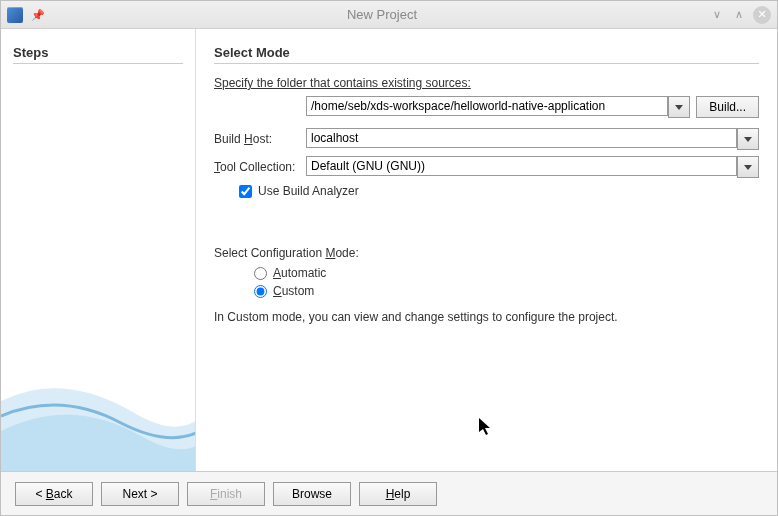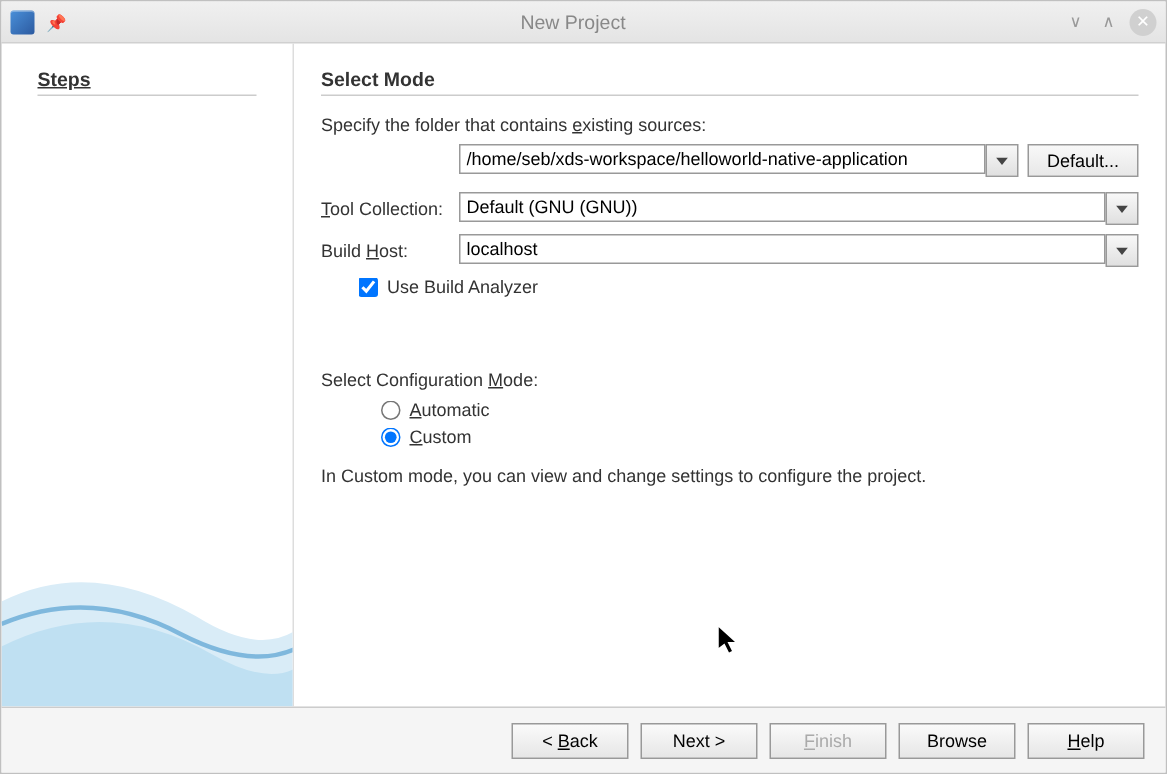--- a/index.html
+++ b/index.html
@@ -6,47 +6,47 @@
 body { font-family: sans-serif; font-size: 12px; color: #333; background: #f5f5f5; width: 778px; height: 516px; overflow: hidden; }
 .window { width: 778px; height: 516px; background: #fff; display: flex; flex-direction: column; border: 1px solid #c0c0c0; }
 .titlebar { height: 28px; background: linear-gradient(#f0f0f0,#e4e4e4); border-bottom: 1px solid #d0d0d0; display: flex; align-items: center; padding: 0 6px; position: relative; }
 .titlebar .app-icon { width: 16px; height: 16px; background: linear-gradient(135deg,#4a90d9,#2c5aa0); border-radius: 2px; margin-right: 4px; box-shadow: inset 0 1px 0 rgba(255,255,255,.3); }
 .titlebar .pin-icon { width: 12px; height: 12px; margin-left: 4px; color: #888; font-size: 11px; }
 .titlebar .title { position: absolute; left: 0; right: 14px; text-align: center; color: #888; font-size: 13px; pointer-events: none; }
 .titlebar .win-controls { margin-left: auto; display: flex; gap: 6px; align-items: center; }
 .win-btn { width: 16px; height: 16px; display: flex; align-items: center; justify-content: center; color: #999; font-size: 11px; cursor: pointer; }
 .win-close { width: 18px; height: 18px; border-radius: 50%; background: #d0d0d0; color: #fff; font-size: 11px; }
 .body { flex: 1; display: flex; }
-.sidebar { width: 195px; border-right: 1px solid #ddd; padding: 16px 24px; position: relative; overflow: hidden; text-decoration: underline; }
+.sidebar { width: 195px; border-right: 1px solid #ddd; padding: 16px 12px; position: relative; overflow: hidden; }
 .sidebar h3 { font-size: 13px; font-weight: bold; margin-bottom: 3px; }
 .sidebar-rule { border: 0; border-top: 1px solid #ccc; margin-bottom: 10px; }
 .steps-list { list-style: none; }
 .steps-list li { padding: 2px 0; font-size: 12px; }
 .steps-list li.current { font-weight: bold; }
 .swoosh { position: absolute; bottom: 0; left: 0; width: 195px; height: 130px; }
 .content { flex: 1; padding: 16px 18px; }
 .content h3 { font-size: 13px; font-weight: bold; margin-bottom: 3px; }
 .content-rule { border: 0; border-top: 1px solid #ccc; margin-bottom: 12px; }
 .form-row { display: flex; align-items: center; margin-bottom: 6px; }
 .form-row label { width: 92px; text-align: left; }
-.form-label-long { margin-bottom: 6px; display: block; }
+.form-label-long { margin-bottom: 6px; display: block; text-decoration: underline; }
 .select-wrap { display: flex; flex: 1; }
 .select-input { flex: 1; height: 20px; border: 1px solid #999; padding: 0 4px; font-size: 12px; background: #fff; }
 .select-btn { width: 22px; height: 22px; border: 1px solid #999; background: linear-gradient(#f8f8f8,#e0e0e0); display: flex; align-items: center; justify-content: center; cursor: pointer; }
 .select-btn svg { width: 8px; height: 5px; }
 .browse-btn { height: 22px; padding: 0 12px; margin-left: 6px; border: 1px solid #999; background: linear-gradient(#f8f8f8,#e8e8e8); cursor: pointer; font-size: 12px; }
 .folder-row { display: flex; margin-left: 92px; margin-bottom: 10px; }
 .checkbox-row { display: flex; align-items: flex-end; margin-left: 25px; margin-bottom: 14px; margin-top: 4px; }
 .checkbox-row input { margin-right: 6px; }
 .section-label { margin-bottom: 6px; margin-top: 48px; }
 .radio-row { display: flex; align-items: center; margin-left: 40px; margin-bottom: 4px; }
 .radio-row input { margin-right: 6px; }
 .hint { margin-top: 12px; }
 .underline { text-decoration: underline; }
-.footer { height: 44px; border-top: 1px solid #ccc; display: flex; align-items: center; justify-content: flex-end; padding: 0 14px; gap: 8px; background: #f5f5f5; }
+.footer { height: 44px; border-top: 1px solid #ccc; display: flex; align-items: center; justify-content: flex-start; padding: 0 14px; gap: 8px; background: #f5f5f5; }
 .footer button { height: 24px; min-width: 78px; padding: 0 10px; border: 1px solid #999; background: linear-gradient(#fafafa,#e6e6e6); font-size: 12px; cursor: pointer; }
 .footer button:disabled { color: #aaa; cursor: default; }
 .cursor { position: absolute; left: 479px; top: 418px; pointer-events: none; }
 </style>
 </head>
 <body>
 
 <div class="window">
 
   <div class="titlebar">
@@ -79,39 +79,39 @@
       <label class="form-label-long"><span>Specify the folder that contains </span><span class="underline">e</span><span>xisting sources:</span></label>
       <div class="folder-row">
         <div class="select-wrap">
           <input class="select-input" value="/home/seb/xds-workspace/helloworld-native-application" style="">
           <div class="select-btn">
               <svg viewBox="0 0 8 5">
                 <path d="M0,0 L8,0 L4,5 Z" fill="#444"></path>
               </svg>
             </div>
         </div>
-        <button class="browse-btn">Default...</button>
+        <button class="browse-btn">Build...</button>
       </div>
 
       <div class="form-row">
-        <label><span class="underline">T</span><span>ool Collection:</span></label>
+        <label><span>Build </span><span class="underline">H</span><span>ost:</span></label>
         <div class="select-wrap">
-          <input class="select-input" value="Default (GNU (GNU))" style="">
+          <input class="select-input" value="localhost" style="">
           <div class="select-btn">
               <svg viewBox="0 0 8 5">
                 <path d="M0,0 L8,0 L4,5 Z" fill="#444"></path>
               </svg>
             </div>
         </div>
       </div>
 
       <div class="form-row">
-        <label><span>Build </span><span class="underline">H</span><span>ost:</span></label>
+        <label><span class="underline">T</span><span>ool Collection:</span></label>
         <div class="select-wrap">
-          <input class="select-input" value="localhost" style="">
+          <input class="select-input" value="Default (GNU (GNU))" style="">
           <div class="select-btn">
               <svg viewBox="0 0 8 5">
                 <path d="M0,0 L8,0 L4,5 Z" fill="#444"></path>
               </svg>
             </div>
         </div>
       </div>
 
       <div class="checkbox-row">
         <input type="checkbox" checked="" style="">

